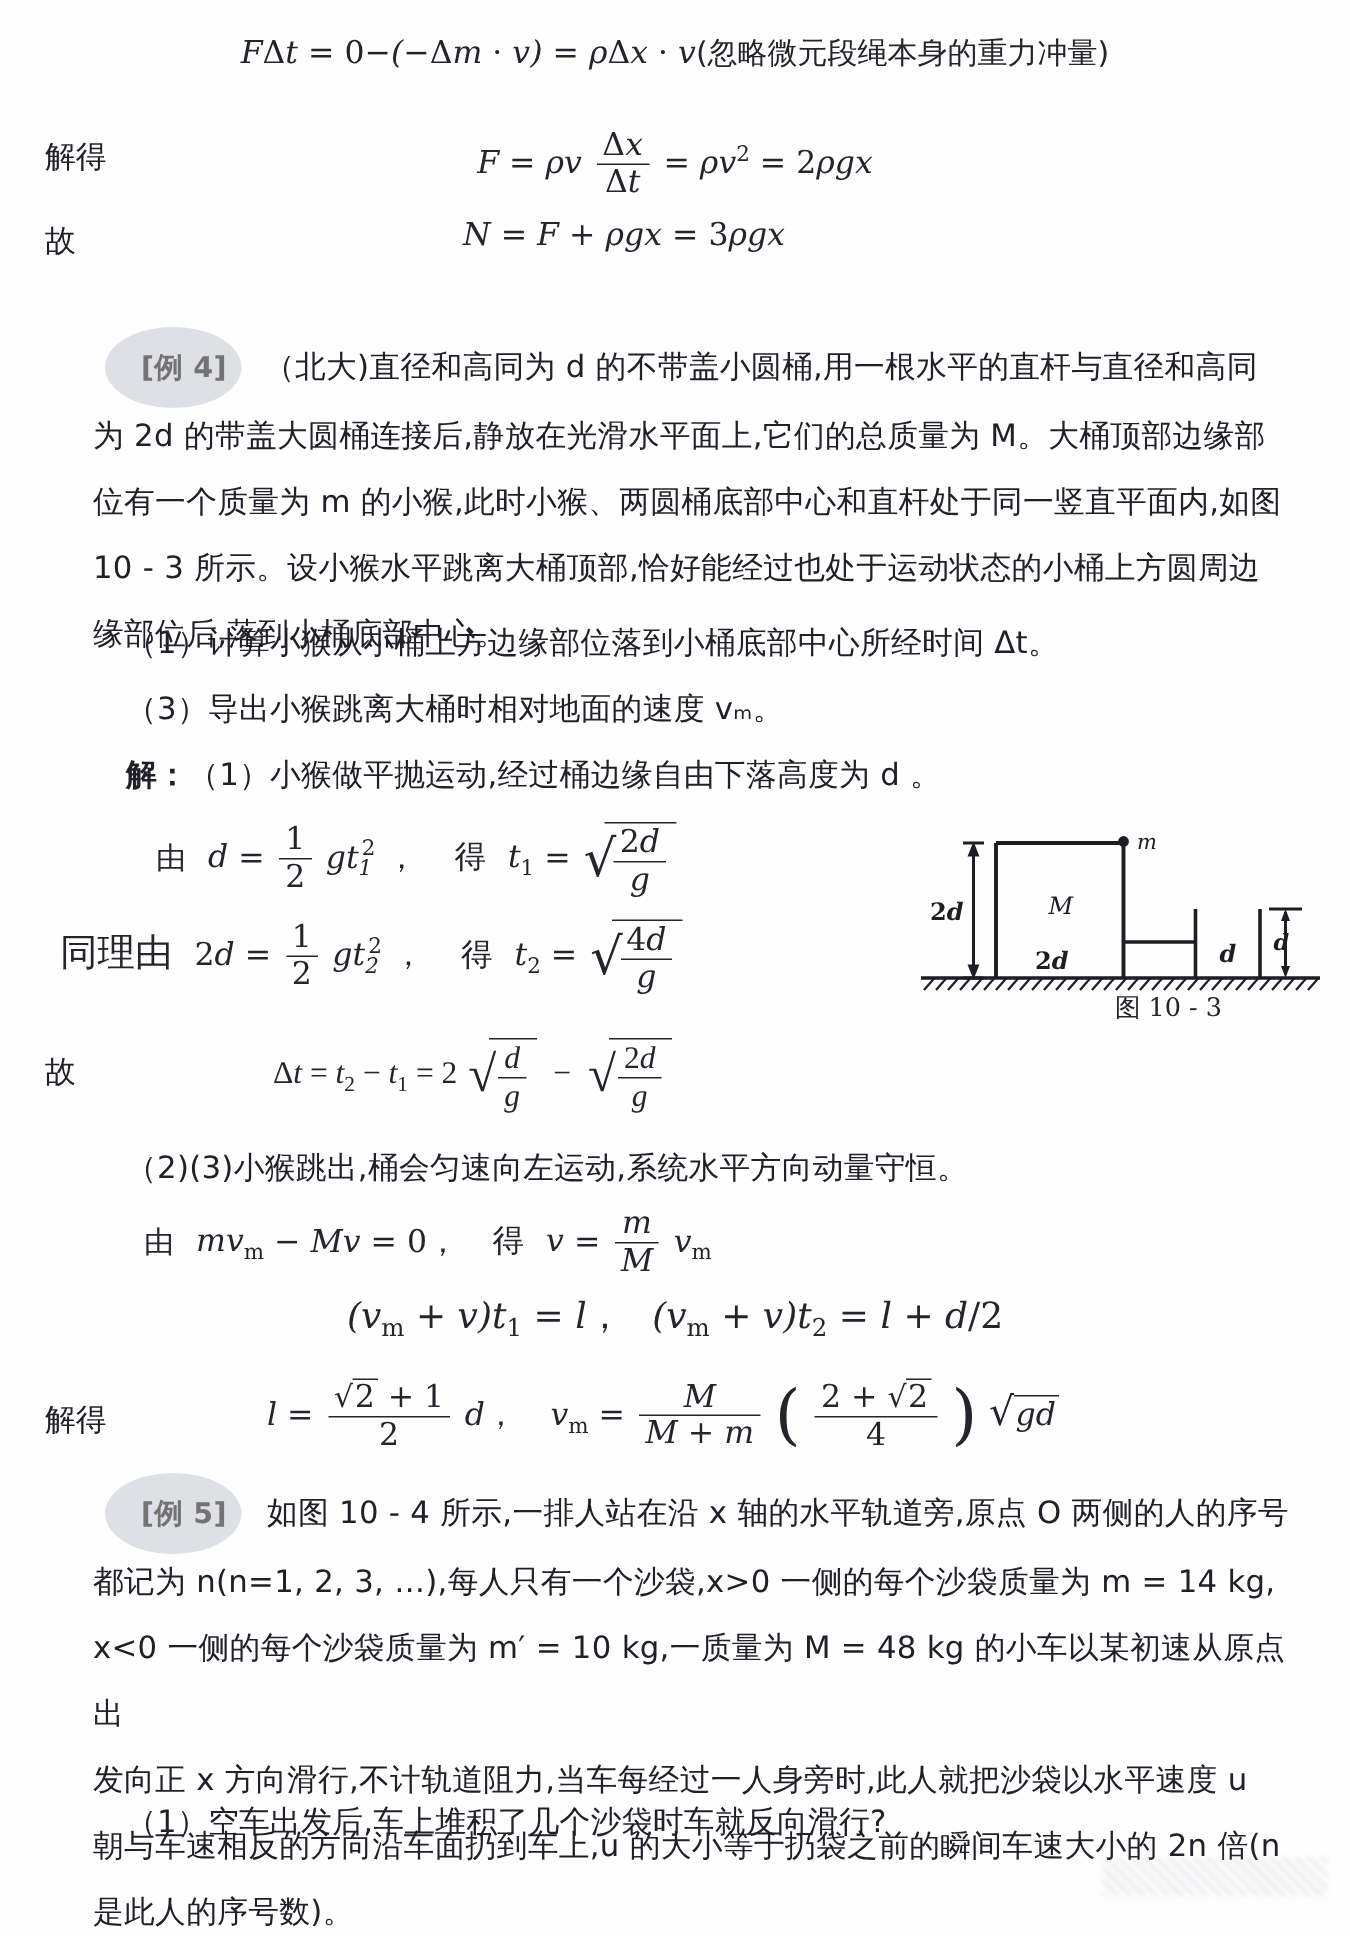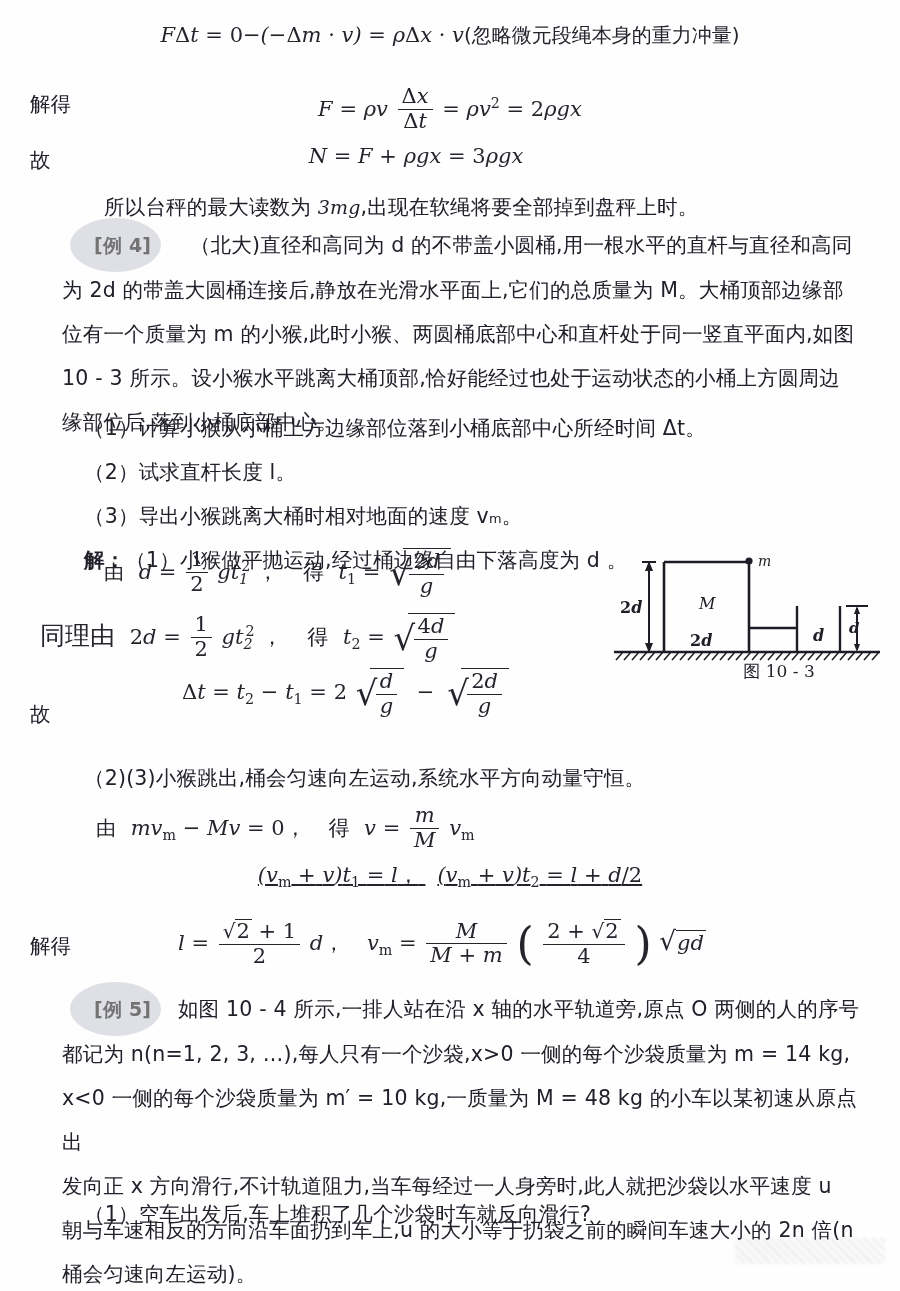--- a/index.html
+++ b/index.html
@@ -188,49 +188,43 @@
       <span class="den"><span class="up">Δ</span><i>t</i></span>
     </span>
     <span class="up">=</span> <i>ρv</i><sup class="up">2</sup> <span class="up">=</span> <span class="up">2</span><i>ρgx</i>
   </div>
 
   <div class="side-label" style="top:146px;">故</div>
   <div class="mathline" style="position:absolute; top:144px; left:0; width:832px; text-align:center; font-size:21px;">
     <i>N</i> <span class="up">=</span> <i>F</i> <span class="up">+</span> <i>ρgx</i> <span class="up">=</span> <span class="up">3</span><i>ρgx</i>
   </div>
 
-  <div class="body-col para indent2" style="top:185px;">
-    <span class="cn">所以台秤的最大读数为 </span><span class="mathline" style="font-size:19px;">3mg</span><span class="cn">,出现在软绳将要全部掉到盘秤上时。</span>
-  </div>
 
   <div class="body-col" style="top:222px;">
     <div class="para" style="text-indent:14px;">
       <span class="ex-badge">[例 4]</span>
-      <span class="cn" style="margin-left:28px;">（北大)直径和高同为 d 的不带盖小圆桶,用一根水平的直杆与直径和高同</span>
+      <span class="cn" style="margin-left:14px;">（北大)直径和高同为 d 的不带盖小圆桶,用一根水平的直杆与直径和高同</span>
     </div>
     <div class="para">
       <span class="cn">为 2d 的带盖大圆桶连接后,静放在光滑水平面上,它们的总质量为 M。大桶顶部边缘部</span>
     </div>
     <div class="para">
       <span class="cn">位有一个质量为 m 的小猴,此时小猴、两圆桶底部中心和直杆处于同一竖直平面内,如图</span>
     </div>
     <div class="para">
       <span class="cn">10 - 3 所示。设小猴水平跳离大桶顶部,恰好能经过也处于运动状态的小桶上方圆周边</span>
     </div>
     <div class="para">
       <span class="cn">缘部位后,落到小桶底部中心。</span>
     </div>
   </div>
 
   <div class="body-col" style="top:406px;">
     <div class="para indent1">
       <span class="cn">（1）计算小猴从小桶上方边缘部位落到小桶底部中心所经时间 Δt。</span>
-    </div>
-    <div class="para indent1">
-      <span class="cn">（2）试求直杆长度 l。</span>
     </div>
     <div class="para indent1">
       <span class="cn">（3）导出小猴跳离大桶时相对地面的速度 vₘ。</span>
     </div>
     <div class="para indent1">
       <span class="cn" style="font-weight:bold;">解：</span><span class="cn">（1）小猴做平抛运动,经过桶边缘自由下落高度为 d 。</span>
     </div>
   </div>
 
   <div class="mathline" style="position:absolute; top:548px; left:104px; font-size:21px;">
@@ -267,21 +261,21 @@
       <span class="radicand">
         <span class="frac" style="top:0;">
           <span class="num"><span class="up">4</span><i>d</i></span>
           <span class="den"><i>g</i></span>
         </span>
       </span>
     </span>
   </div>
 
   <div class="side-label" style="top:700px;">故</div>
-  <div class="mathline" style="position:absolute; top:668px; left:182px; font-size:21px;">
+  <div class="mathline" style="position:absolute; top:692px; left:182px; font-size:21px;font-family:Liberation Serif, serif;">
     <span class="up">Δ</span><i>t</i> <span class="up">=</span> <i>t</i><sub class="up">2</sub> <span class="up">−</span> <i>t</i><sub class="up">1</sub> <span class="up">=</span> <span class="up">2</span>
     <span class="sqrt">
       <span class="rad up" style="font-size:34px; font-weight:300;">√</span>
       <span class="radicand">
         <span class="frac" style="top:0;">
           <span class="num"><i>d</i></span>
           <span class="den"><i>g</i></span>
         </span>
       </span>
     </span>
@@ -306,21 +300,21 @@
     <i style="margin-left:8px;">mv</i><sub class="up">m</sub> <span class="up">−</span> <i>Mv</i> <span class="up">= 0，</span>
     <span class="cn" style="margin-left:16px;">得</span>
     <i style="margin-left:8px;">v</i> <span class="up">=</span>
     <span class="frac">
       <span class="num"><i>m</i></span>
       <span class="den"><i>M</i></span>
     </span>
     <i>v</i><sub class="up">m</sub>
   </div>
 
-  <div class="mathline" style="position:absolute; top:861px; left:0; width:900px; text-align:center; font-size:21px;text-decoration:underline;">
+  <div class="mathline" style="position:absolute; top:861px; left:0; width:900px; text-align:center; font-size:24px;">
     <span>(<i>v</i><sub class="up">m</sub> <span class="up">+</span> <i>v</i>)<i>t</i><sub class="up">1</sub> <span class="up">=</span> <i>l</i><span class="cn">，</span></span>
     <span style="margin-left:12px;">(<i>v</i><sub class="up">m</sub> <span class="up">+</span> <i>v</i>)<i>t</i><sub class="up">2</sub> <span class="up">=</span> <i>l</i> <span class="up">+</span> <i>d</i><span class="up">/2</span></span>
   </div>
 
   <div class="side-label" style="top:932px;">解得</div>
   <div class="mathline" style="position:absolute; top:920px; left:178px; font-size:21px;">
     <i>l</i> <span class="up">=</span>
     <span class="frac">
       <span class="num">
         <span class="sqrt-sm"><span class="up" style="font-size:0.95em;">√</span><span class="radicand-sm up">2</span></span><span class="up"> + 1</span>
@@ -353,21 +347,21 @@
     <div class="para">
       <span class="cn">x&lt;0 一侧的每个沙袋质量为 m′ = 10 kg,一质量为 M = 48 kg 的小车以某初速从原点出</span>
     </div>
     <div class="para">
       <span class="cn">发向正 x 方向滑行,不计轨道阻力,当车每经过一人身旁时,此人就把沙袋以水平速度 u</span>
     </div>
     <div class="para">
       <span class="cn">朝与车速相反的方向沿车面扔到车上,u 的大小等于扔袋之前的瞬间车速大小的 2n 倍(n</span>
     </div>
     <div class="para">
-      <span class="cn">桶会匀速向左运动)。</span>
+      <span class="cn">是此人的序号数)。</span>
     </div>
   </div>
 
   <div class="body-col" style="top:1192px;">
     <div class="para indent1">
       <span class="cn">（1）空车出发后,车上堆积了几个沙袋时车就反向滑行?</span>
     </div>
   </div>
 
   <div class="figure-wrap">

